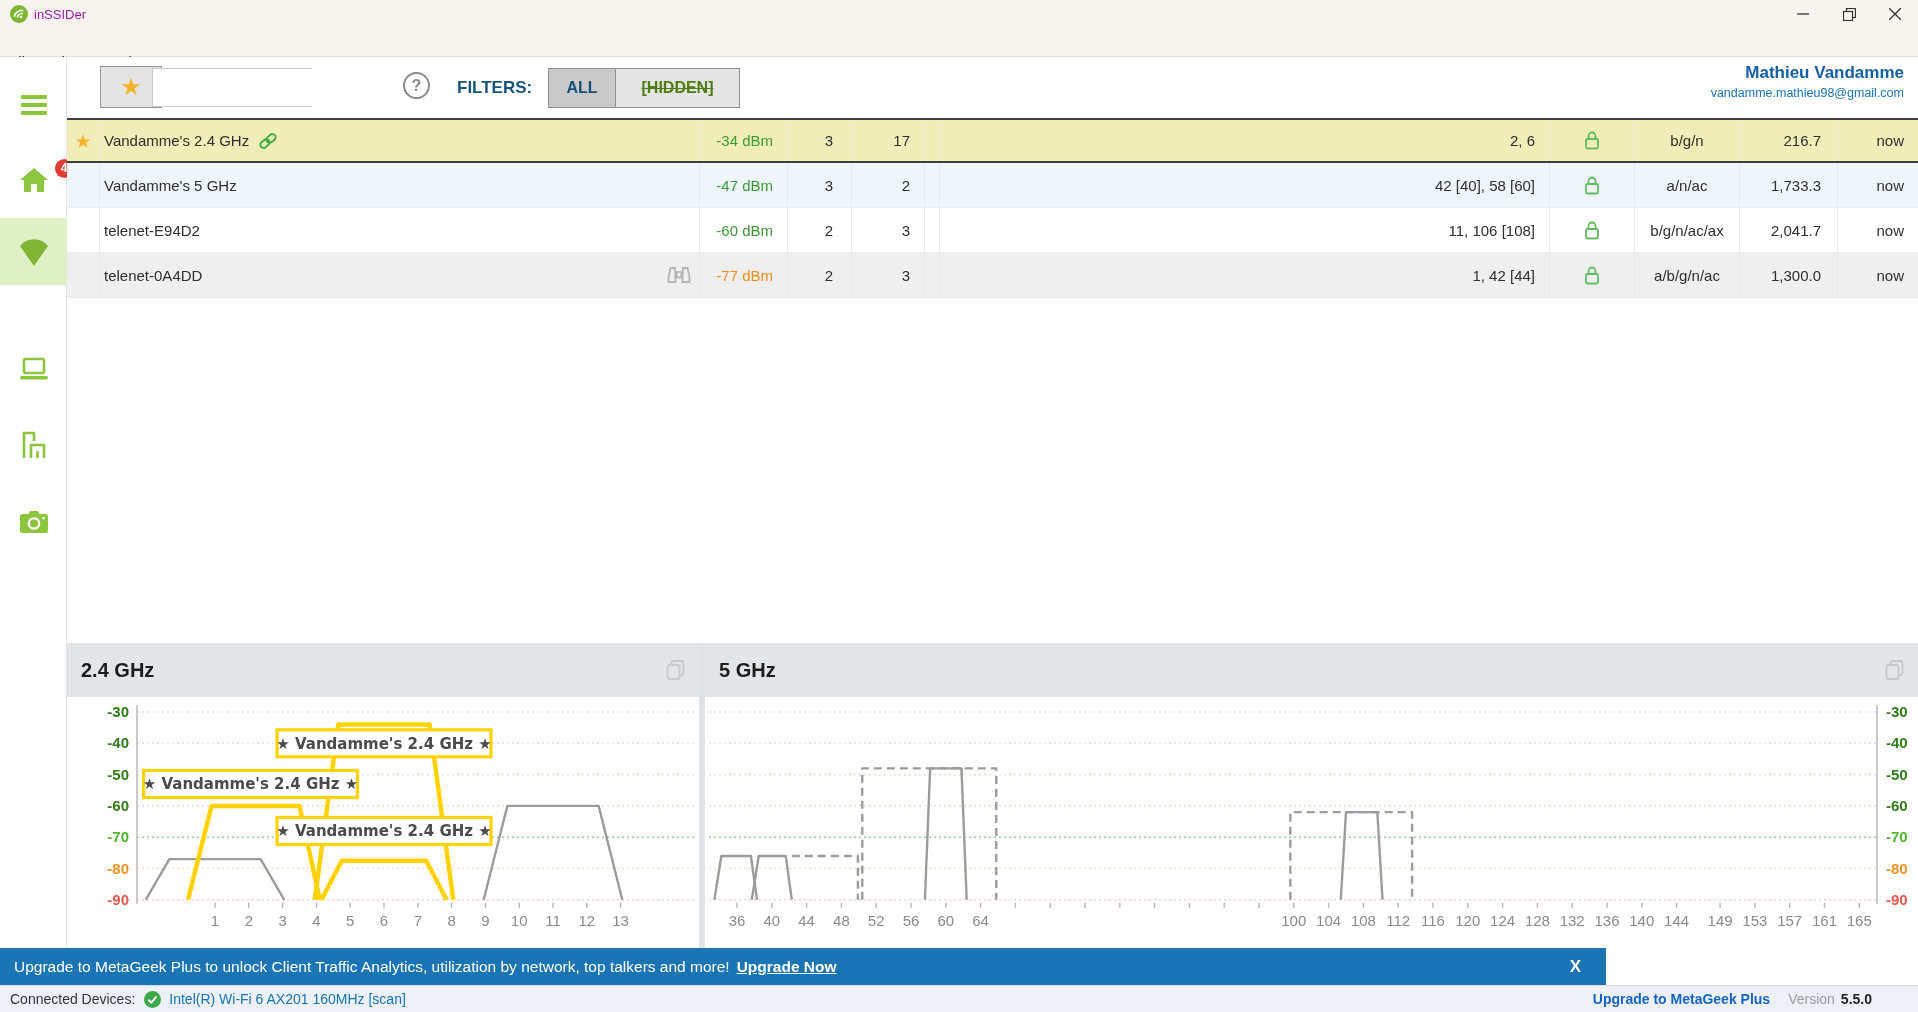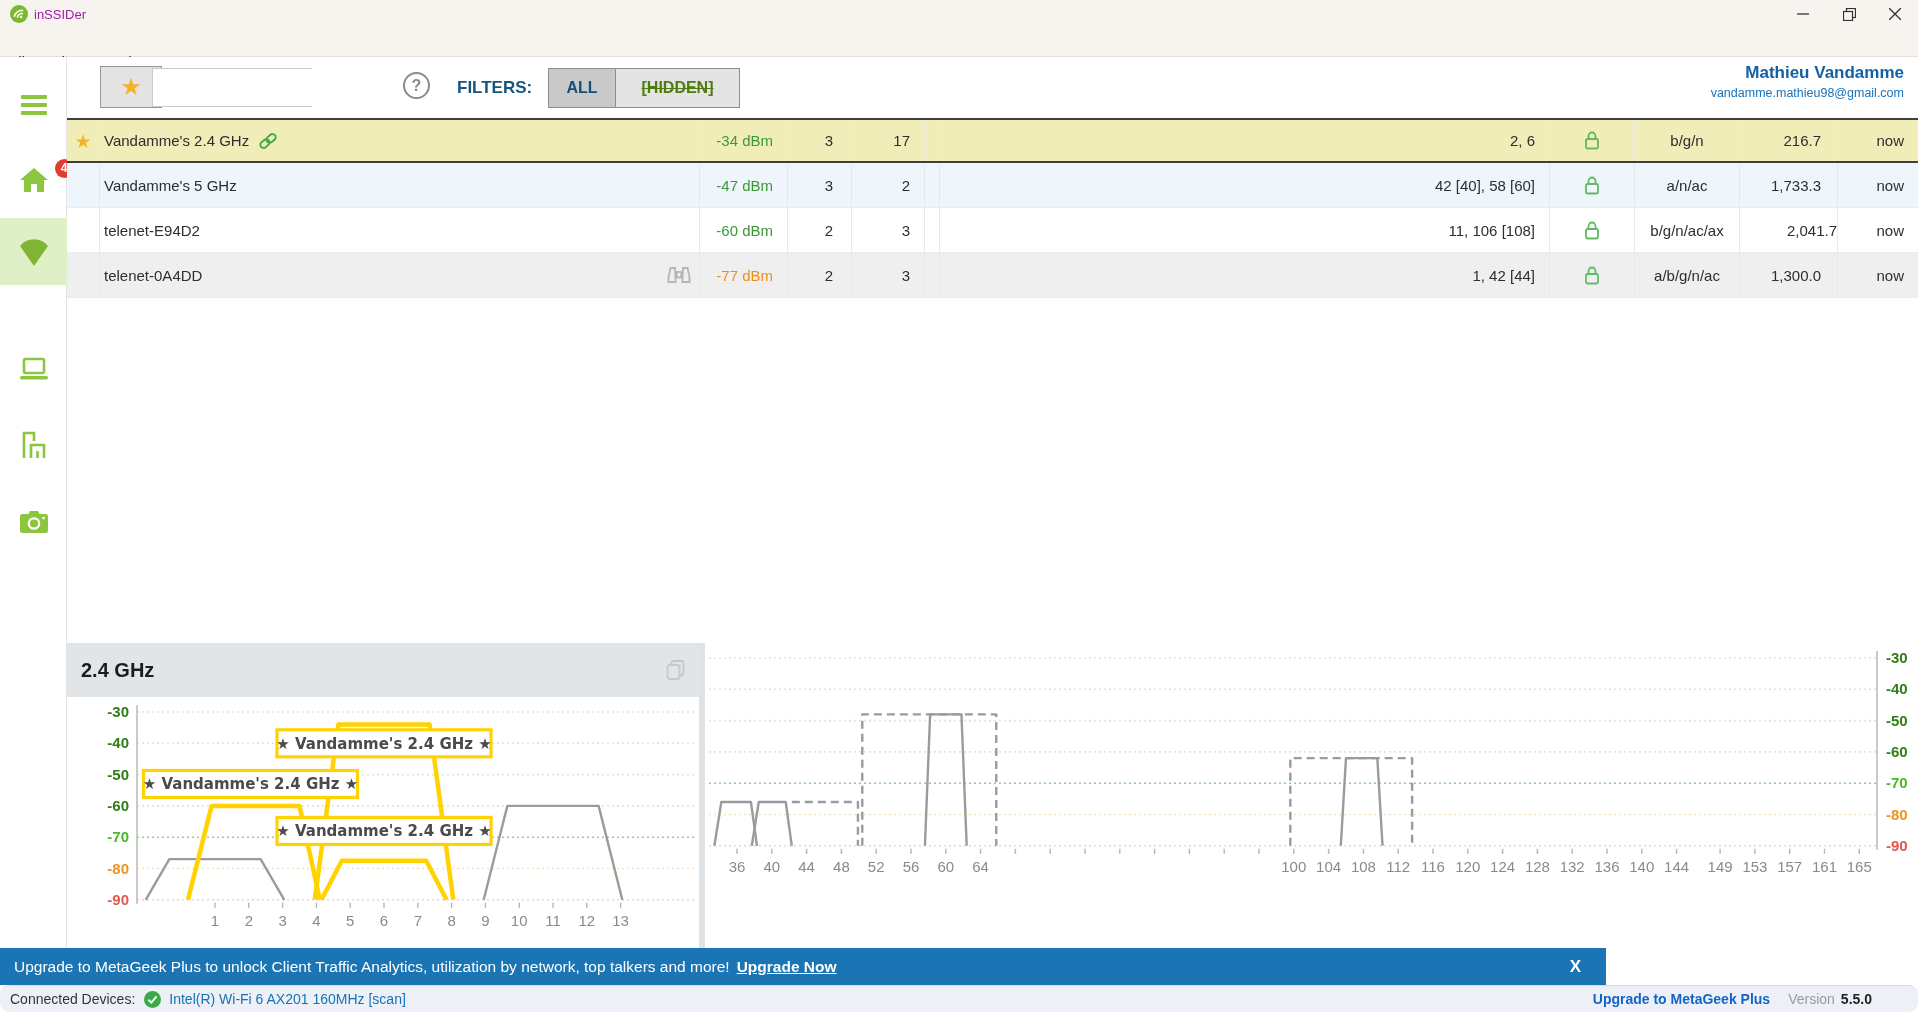--- a/index.html
+++ b/index.html
@@ -66,21 +66,21 @@
   .copy-btn { margin-right:14px; }
   .plot { display:block; background:#fff; }
 
   
   #banner { position:absolute; left:0; top:948px; width:1606px; height:37px; background:#1b74b4; color:#fff; display:flex; align-items:center; font-size:15.5px; }
   #banner-text { margin-left:14px; }
   #banner-link { font-weight:bold; text-decoration:underline; margin-left:7px; color:#fff; }
   #banner-close { position:absolute; right:25px; font-weight:bold; font-size:17px; color:#fff; }
 
   
-  #statusbar { position:absolute; left:0; top:985px; width:1918px; height:27px; background:#edf1f7; border-top:1px solid #d6dae0; font-size:14px; display:flex; align-items:center;border-radius:9px; }
+  #statusbar { position:absolute; left:0; top:985px; width:1918px; height:27px; background:#edf1f7; border-top:1px solid #d6dae0; font-size:14px; display:flex; align-items:center; }
   #connected-label { color:#333; margin-left:10px; }
   #adapter-link { color:#1473b5; margin-left:8px; }
   #status-right { position:absolute; right:46px; display:flex; align-items:center; gap:18px; }
   #upgrade-link { color:#1464c8; font-weight:bold; }
   #version-label { color:#9a9a9a; }
   #version-value { color:#222; font-weight:bold; margin-left:-12px; }
 </style>
 </head>
 <body>
 
@@ -248,21 +248,21 @@
         <div class="td right" style="padding-right:14px">3</div>
         <div class="td"></div>
         <div class="td right" style="padding-right:14px">11, 106 [108]</div>
         <div class="td">
           <svg width="16" height="19" viewBox="0 0 16 19">
             <path d="M4.5,8 V5 a3.5,3.5 0 0 1 7,0 V8" fill="none" stroke="#5fba63" stroke-width="1.8"></path>
             <rect x="2" y="8" width="12" height="9.5" rx="1.5" fill="none" stroke="#5fba63" stroke-width="1.8"></rect>
           </svg>
         </div>
         <div class="td">b/g/n/ac/ax</div>
-        <div class="td right" style="padding-right:0">2,041.7</div>
+        <div class="td right" style="padding-right:16px">2,041.7</div>
         <div class="td right last" style="padding-right:14px">now</div>
       </div>
       <div class="tr row tint-gray">
         <div class="td"></div>
         <div class="td left">
           <span class="ssid-text">telenet-0A4DD</span>
           <span style="flex:1"></span>
           <svg width="24" height="20" viewBox="0 0 24 20" style="margin-right:8px">
             <g fill="none" stroke="#b5b5b5" stroke-width="1.8">
               <path d="M7.5,3 H3.5 L1.5,12 V17 H8.5 V12 L8,3 Z"></path>
@@ -347,20 +347,27 @@
         <polyline points="254.47,202.79999999999998 274.75,163.67499999999998 359.25,163.67499999999998 379.53,202.79999999999998" fill="none" stroke="#ffd200" stroke-width="4.5" stroke-dasharray="none" stroke-linejoin="round"></polyline>
         <rect x="210" y="32.8" width="214" height="27" fill="#ffffff" stroke="#ffd200" stroke-width="3.2"></rect>
         <text x="317" y="51.8" text-anchor="middle" fill="#4a4a4a" font-size="15" font-weight="bold" font-family="DejaVu Sans, sans-serif">★ Vandamme's 2.4 GHz ★</text>
         <rect x="76.48999999999998" y="73.49" width="214" height="27" fill="#ffffff" stroke="#ffd200" stroke-width="3.2"></rect>
         <text x="183.48999999999998" y="92.49" text-anchor="middle" fill="#4a4a4a" font-size="15" font-weight="bold" font-family="DejaVu Sans, sans-serif">★ Vandamme's 2.4 GHz ★</text>
         <rect x="210" y="120.44" width="214" height="27" fill="#ffffff" stroke="#ffd200" stroke-width="3.2"></rect>
         <text x="317" y="139.44" text-anchor="middle" fill="#4a4a4a" font-size="15" font-weight="bold" font-family="DejaVu Sans, sans-serif">★ Vandamme's 2.4 GHz ★</text>
       </svg>
   </div>
   <div class="panel" id="panel5">
+    <div class="panel-head">
+      <span class="panel-title">5 GHz</span>
+      <svg class="copy-btn" width="19" height="21" viewBox="0 0 19 21">
+        <rect x="5.5" y="1" width="12" height="14" rx="2" fill="none" stroke="#c3c8cc" stroke-width="1.8"></rect>
+        <rect x="1.5" y="5" width="12" height="14" rx="2" fill="#e2e5e8" stroke="#c3c8cc" stroke-width="1.8"></rect>
+      </svg>
+    </div>
     <svg class="plot" id="plot5" width="1213" height="251">
         <line x1="4" y1="15" x2="1172" y2="15" stroke="#d6ecd2" stroke-width="1.6" stroke-dasharray="2,3"></line>
         <text x="1181" y="20" text-anchor="start" fill="#2f7d15" font-size="15" font-weight="bold">-30</text>
         <line x1="4" y1="46.3" x2="1172" y2="46.3" stroke="#d6ecd2" stroke-width="1.6" stroke-dasharray="2,3"></line>
         <text x="1181" y="51.3" text-anchor="start" fill="#2f7d15" font-size="15" font-weight="bold">-40</text>
         <line x1="4" y1="77.6" x2="1172" y2="77.6" stroke="#d6ecd2" stroke-width="1.6" stroke-dasharray="2,3"></line>
         <text x="1181" y="82.6" text-anchor="start" fill="#2f7d15" font-size="15" font-weight="bold">-50</text>
         <line x1="4" y1="108.89999999999999" x2="1172" y2="108.89999999999999" stroke="#d6ecd2" stroke-width="1.6" stroke-dasharray="2,3"></line>
         <text x="1181" y="113.89999999999999" text-anchor="start" fill="#2f7d15" font-size="15" font-weight="bold">-60</text>
         <line x1="4" y1="140.2" x2="1172" y2="140.2" stroke="#8ccf8c" stroke-width="1.6" stroke-dasharray="2,3"></line>

